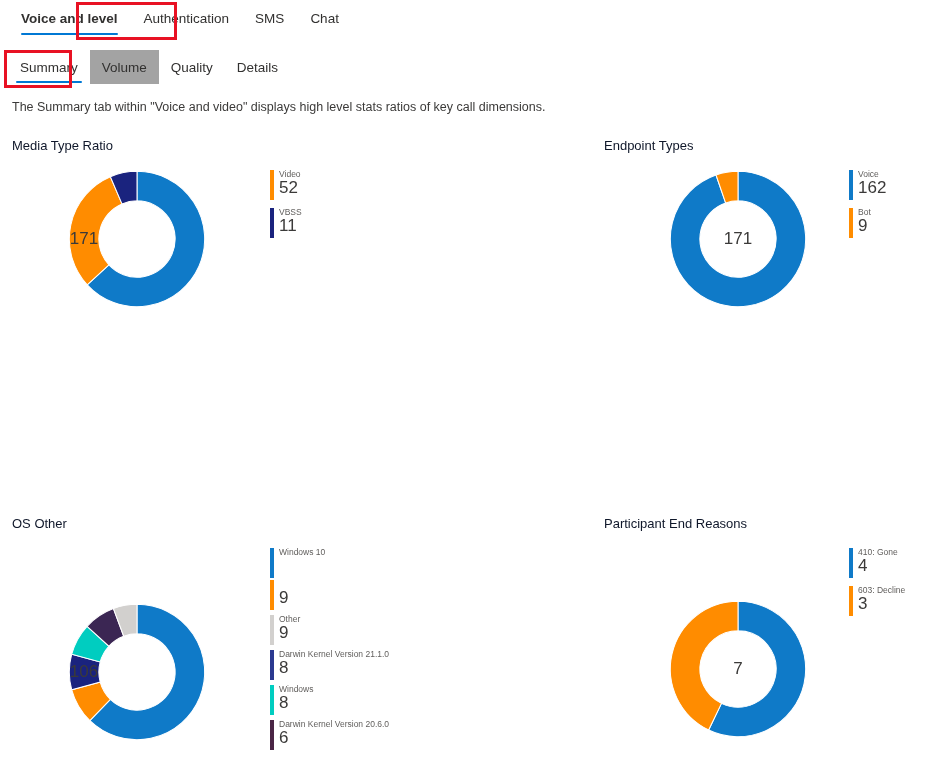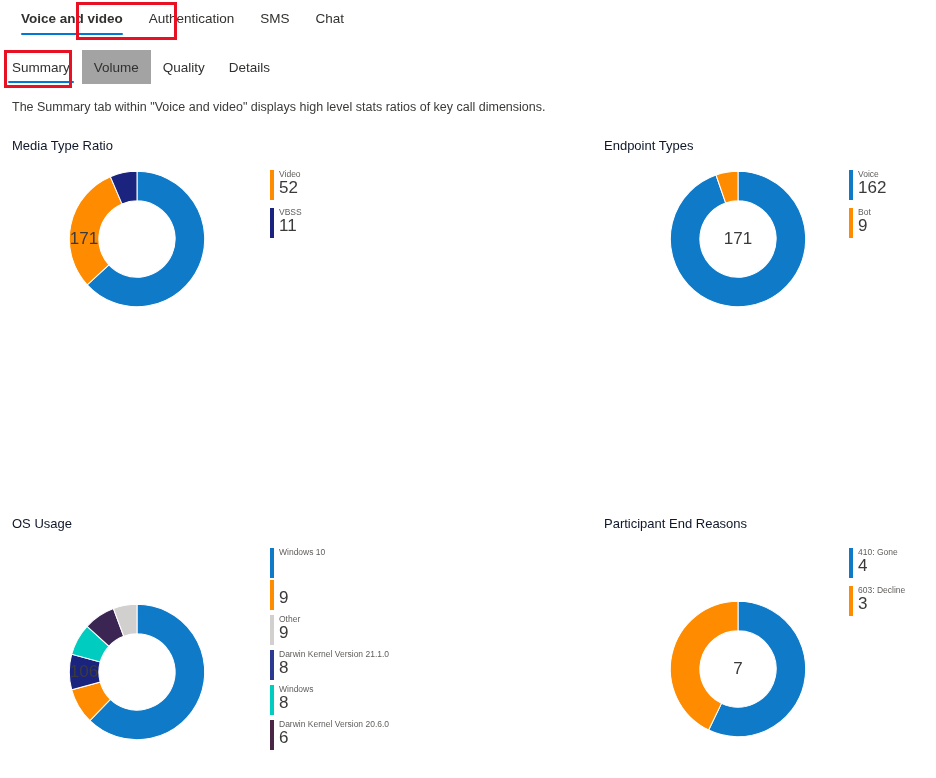--- a/index.html
+++ b/index.html
@@ -63,21 +63,21 @@
   #annot-summary { left: 4px; top: 50px; width: 68px; height: 38px; }
 
   
   .subtabs {
     position: absolute;
     left: 0; top: 50px;
     width: 936px;
     height: 38px;
     display: flex;
     align-items: flex-start;
-    padding-left: 0;
+    padding-left: 8px;
     box-sizing: border-box;
   }
   .subtab {
     position: relative;
     padding: 9px 12px 8px 12px;
     font-size: 13.5px;
     line-height: 17px;
     color: #323130;
     white-space: nowrap;
     cursor: pointer;
@@ -196,21 +196,21 @@
 
   #panel-end .donut-wrap { width: 245px; flex: 0 0 245px; height: 175px; }
   #panel-end .donut { left: 62px; top: 52px; }
   #panel-end .donut-center { left: 62px; top: 52px; }
 </style>
 </head>
 <body>
 
 <div class="toptabs">
   <div class="toptab active">
-    <span>Voice and video</span>
+    <span>Voice and level</span>
     <span class="underline"></span>
   </div>
   <div class="toptab">
     <span>Authentication</span>
   </div>
   <div class="toptab">
     <span>SMS</span>
   </div>
   <div class="toptab">
     <span>Chat</span>
@@ -283,21 +283,21 @@
       <div class="legend-item">
         <span class="legend-swatch" style="background:#ff8c00"></span>
         <div class="legend-label">Bot</div>
         <div class="legend-value">9</div>
       </div>
     </div>
   </div>
 </div>
 
 <div class="panel" id="panel-os">
-  <div class="panel-title">OS Usage</div>
+  <div class="panel-title">OS Other</div>
   <div class="panel-body">
     <div class="donut-wrap">
       <svg class="donut" viewBox="0 0 100 100">
           <path d="M 50 3 A 47 47 0 1 1 17.262101634039155 83.72284108108357 L 31.54139772983059 69.01394231167478 A 26.5 26.5 0 1 0 50 23.5 Z" fill="#0f7ac8" stroke="#ffffff" stroke-width="0.7"></path>
           <path d="M 17.262101634039155 83.72284108108357 A 47 47 0 0 1 4.662127650307141 62.388596805246195 L 24.437157079428495 56.9850599008303 A 26.5 26.5 0 0 0 31.54139772983059 69.01394231167478 Z" fill="#ff8c00" stroke="#ffffff" stroke-width="0.7"></path>
           <path d="M 4.662127650307141 62.388596805246195 A 47 47 0 0 1 4.662127650307141 37.61140319475384 L 24.437157079428495 43.01494009916972 A 26.5 26.5 0 0 0 24.437157079428495 56.9850599008303 Z" fill="#1a237e" stroke="#ffffff" stroke-width="0.7"></path>
           <path d="M 4.662127650307141 37.61140319475384 A 47 47 0 0 1 15.321835885038801 18.275798928644118 L 30.44741810539422 32.11295045976743 A 26.5 26.5 0 0 0 24.437157079428495 43.01494009916972 Z" fill="#00cdc0" stroke="#ffffff" stroke-width="0.7"></path>
           <path d="M 15.321835885038801 18.275798928644118 A 47 47 0 0 1 33.63452313458325 5.941275926696321 L 40.772656660988424 25.158378979945798 A 26.5 26.5 0 0 0 30.44741810539422 32.11295045976743 Z" fill="#3b2653" stroke="#ffffff" stroke-width="0.7"></path>
           <path d="M 33.63452313458325 5.941275926696321 A 47 47 0 0 1 49.99999999999999 3 L 49.99999999999999 23.5 A 26.5 26.5 0 0 0 40.772656660988424 25.158378979945798 Z" fill="#d2d0ce" stroke="#ffffff" stroke-width="0.7"></path>
         </svg>

